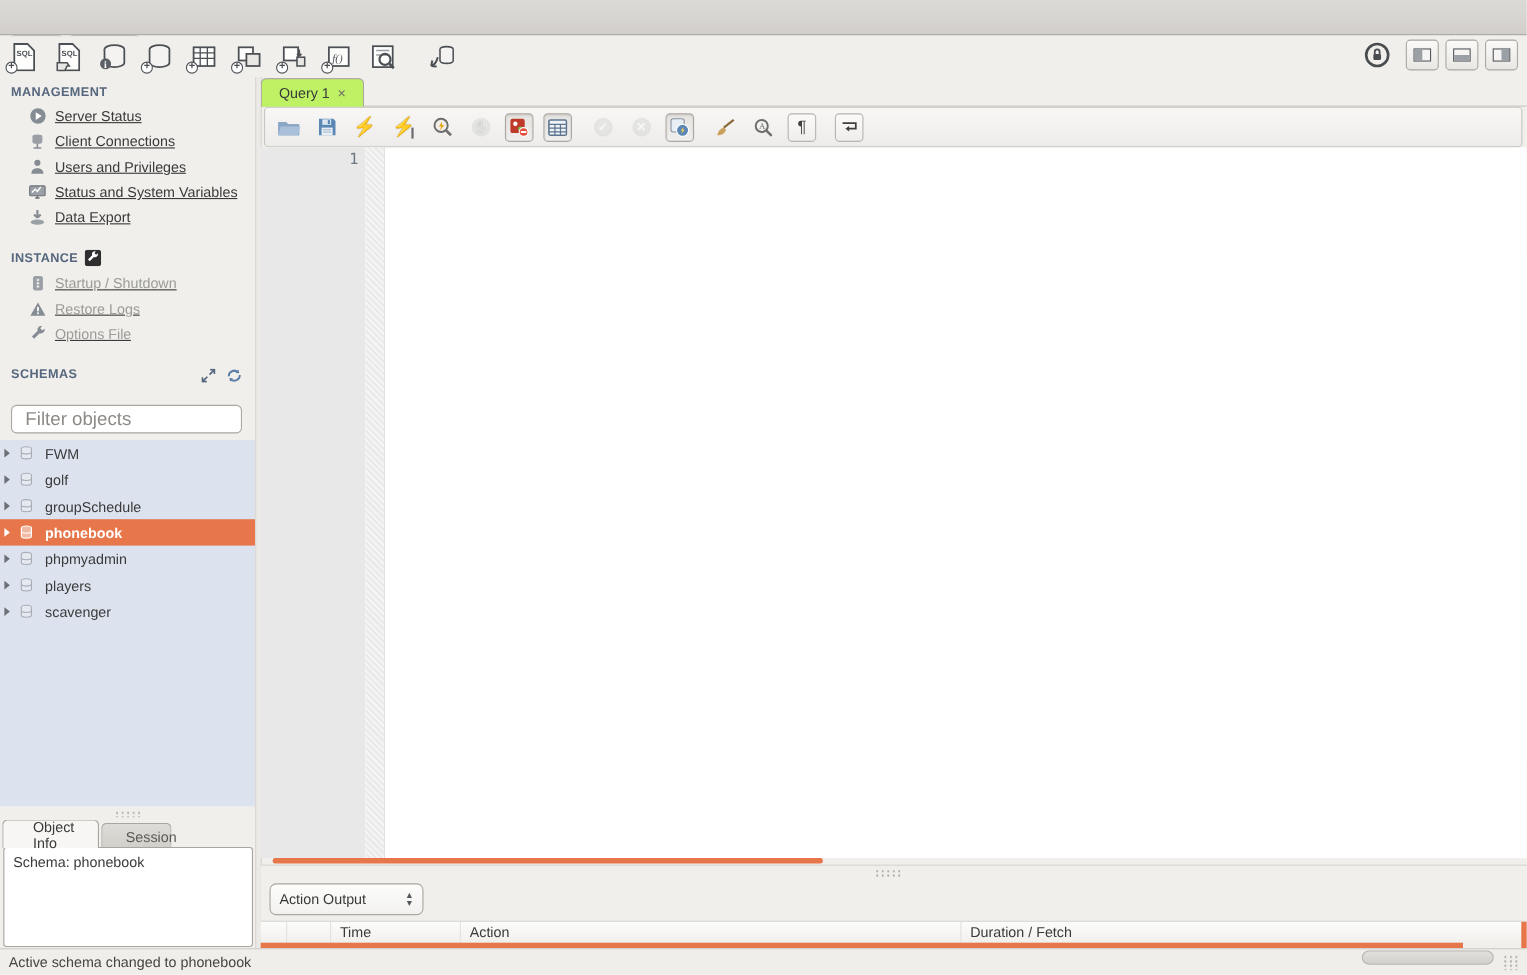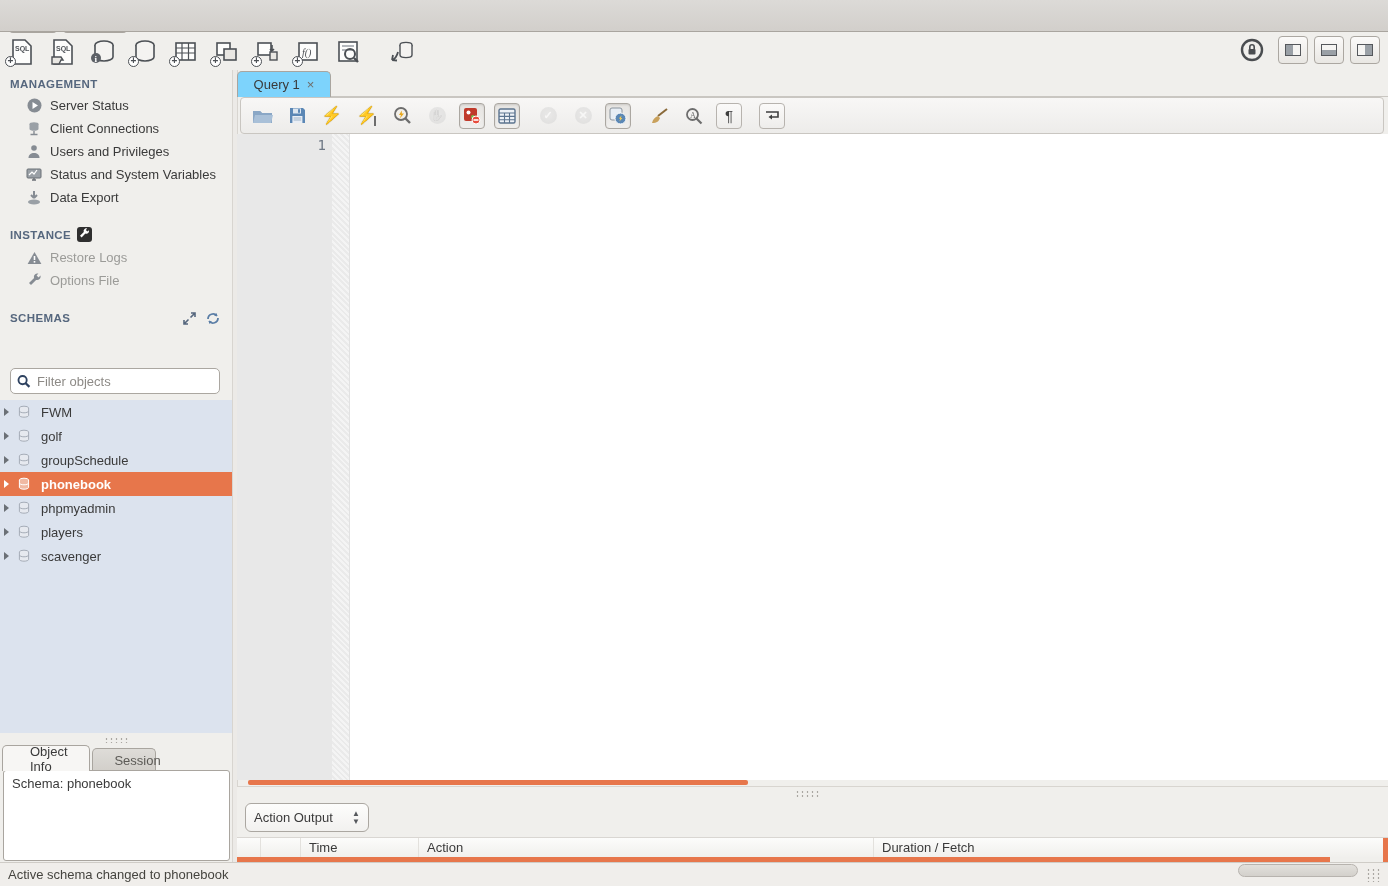--- a/index.html
+++ b/index.html
@@ -31,30 +31,30 @@
   .mt-right { position:absolute; right:8px; top:3px; display:flex; align-items:center; gap:6px; }
   .panel-btn { width:30px; height:28px; border:1px solid #aba7a1; border-radius:4px;
     background:linear-gradient(#fbfaf9,#e9e7e3); display:flex; align-items:center; justify-content:center; }
   .pb-icon { width:16px; height:12px; border:1.5px solid #55585c; background:#f5f4f2; position:relative; }
   .pb-fill { position:absolute; background:#9aa0a6; }
 
   
   #sidebar { left:0; top:70px; width:232px; height:792px; background:#f0efec; }
   .sect-header { font-size:11.5px; font-weight:bold; color:#56677e; letter-spacing:.4px; padding:8px 0 4px 10px;
     display:flex; align-items:center; gap:6px; }
-  .side-item { height:23px; display:flex; align-items:center; gap:8px; padding-left:26px; cursor:default; }
+  .side-item { height:23px; display:flex; align-items:center; gap:8px; padding-left:26px; cursor:default;text-decoration:underline; }
   .side-item .lbl { white-space:nowrap; overflow:hidden; }
   .side-item.disabled .lbl { color:#9b9b98; }
   .sicon { width:16px; height:16px; flex:0 0 16px; display:flex; align-items:center; justify-content:center; }
   .hdr-tools { position:absolute; right:12px; display:flex; gap:10px; }
 
   #filter-box { left:10px; top:368px; width:210px; height:26px; background:#fff;
     border:1px solid #aba7a1; border-radius:5px; display:flex; align-items:center; padding:0 6px; gap:6px; }
   #filter-box input { border:none; outline:none; flex:1; font-family:"Liberation Sans",sans-serif;
-    font-size:13px; color:#3a3a3a; background:transparent; }
+    font-size:17px; color:#3a3a3a; background:transparent; }
   #filter-box input::placeholder { color:#8d8a86; }
 
   #schema-list { left:0; top:400px; width:232px; height:333px; background:#dce3ee; }
   .schema-row { height:24px; display:flex; align-items:center; gap:4px; padding-left:4px; cursor:default; }
   .schema-row .expander { width:0; height:0; border-left:5px solid #6b7076; border-top:4px solid transparent;
     border-bottom:4px solid transparent; margin-right:4px; }
   .schema-row .name { padding-left:6px; }
   .schema-row.selected { background:#e7764b; }
   .schema-row.selected .name { color:#fff; font-weight:bold; }
   .schema-row.selected .expander { border-left-color:#fff; }
@@ -65,21 +65,21 @@
   #tab-objectinfo { left:2px; top:745px; width:88px; background:#f7f6f4; z-index:2; }
   #tab-session { left:92px; top:748px; width:64px; height:23px; background:linear-gradient(#dedcd8,#d2cfca); color:#5c5a56; }
   #info-box { left:3px; top:770px; width:227px; height:91px; background:#fff; border:1px solid #a9a59f;
     border-radius:3px; padding:5px 8px; z-index:1; }
 
   
   #v-split { left:232px; top:70px; width:6px; height:792px; background:#eceae7;
     border-left:1px solid #d8d5d0; border-right:1px solid #d8d5d0; }
 
   
-  #query-tab { left:237px; top:71px; width:94px; height:26px; background:#7dd3fc;
+  #query-tab { left:237px; top:71px; width:94px; height:26px; background:#bef264;
     border:1px solid #a9a59f; border-bottom:none; border-radius:5px 5px 0 0;
     display:flex; align-items:center; justify-content:center; gap:7px; z-index:2; }
   #editor-toolbar { left:240px; top:97px; width:1144px; height:37px;
     background:linear-gradient(#f8f7f6,#edecea); border:1px solid #c9c6c1; border-radius:4px;
     display:flex; align-items:center; gap:9px; padding:0 8px; }
   .et-btn { width:26px; height:26px; display:flex; align-items:center; justify-content:center;
     border-radius:4px; position:relative; }
   .et-btn.pressed { border:1px solid #aba7a1; background:linear-gradient(#e6e4e1,#efeeec);
     box-shadow:inset 0 1px 2px rgba(0,0,0,.12); }
   .et-btn.boxed { border:1px solid #b7b3ae; background:linear-gradient(#fbfaf9,#eeedeb); }
@@ -95,21 +95,21 @@
     background:repeating-linear-gradient(45deg,#f4f4f4 0 2px,#eaeaea 2px 4px); border-right:1px solid #e2e2e2; }
   #editor-hscroll { left:248px; top:780px; width:500px; height:5px; background:#e7764b; border-radius:2px; }
 
   
   #h-split { left:237px; top:786px; width:1151px; height:14px; background:#f0efec;
     border-top:1px solid #d8d5d0; }
   .grip { background-image:radial-gradient(#aaa7a2 1px, transparent 1.2px); background-size:5px 4px; }
 
   
   #output-panel { left:237px; top:800px; width:1151px; height:62px; background:#f0efec; }
-  #action-select { position:absolute; left:8px; top:3px; width:124px; height:29px; background:linear-gradient(#fdfdfc,#f2f1ef);
+  #action-select { position:absolute; left:8px; top:3px; width:140px; height:29px; background:linear-gradient(#fdfdfc,#f2f1ef);
     border:1px solid #aba7a1; border-radius:6px; display:flex; align-items:center; padding:0 8px; }
   #action-select .spin { margin-left:auto; display:flex; flex-direction:column; gap:1px; align-items:center;
     color:#55585c; font-size:8px; line-height:7px; }
   #out-header { position:absolute; left:0px; top:37px; width:1151px; height:21px;
     background:linear-gradient(#fcfcfb,#f0efec); border-top:1px solid #d9d6d2; display:flex; }
   .oh-cell { border-right:1px solid #e3e1dd; padding:2px 8px; white-space:nowrap; overflow:hidden; color:#3a3a3a; }
   #out-orange-h { position:absolute; left:0; top:57px; width:1093px; height:5px; background:#e7764b; }
   #out-orange-v { position:absolute; right:0px; top:38px; width:5px; height:24px; background:#e7764b; }
 
   
@@ -290,20 +290,31 @@
   <div class="sect-header" style="margin-top:10px">
     <span>INSTANCE</span>
     <svg width="15" height="15" viewBox="0 0 15 15">
         <rect x="0" y="0" width="15" height="15" rx="3" fill="#2f2f2f"></rect>
         <path d="M11.8 3.2 a2.6 2.6 0 0 1-3.4 3.4 L4.6 10.4 3 8.8 6.8 5 a2.6 2.6 0 0 1 3.4-3.4 l-1.4 1.4 1.6 1.6 Z" fill="#fff"></path>
       </svg>
   </div>
 
   <div class="side-item disabled">
     <span class="sicon">
+        <svg width="11" height="15" viewBox="0 0 11 15">
+          <rect x="1" y="1" width="9" height="13" rx="2" fill="#9aa0a6"></rect>
+          <circle cx="5.5" cy="4.5" r="1.2" fill="#e8e8e8"></circle>
+          <circle cx="5.5" cy="7.5" r="1.2" fill="#e8e8e8"></circle>
+          <circle cx="5.5" cy="10.5" r="1.2" fill="#e8e8e8"></circle>
+        </svg>
+      </span>
+    <span class="lbl">Startup / Shutdown</span>
+  </div>
+  <div class="side-item disabled">
+    <span class="sicon">
         <svg width="15" height="14" viewBox="0 0 15 14">
           <path d="M7.5 1 L14.4 13 H.6 Z" fill="#868c93"></path>
           <rect x="6.7" y="5" width="1.6" height="4" fill="#fff"></rect>
           <rect x="6.7" y="10" width="1.6" height="1.6" fill="#fff"></rect>
         </svg>
       </span>
     <span class="lbl">Restore Logs</span>
   </div>
   <div class="side-item disabled">
     <span class="sicon">

